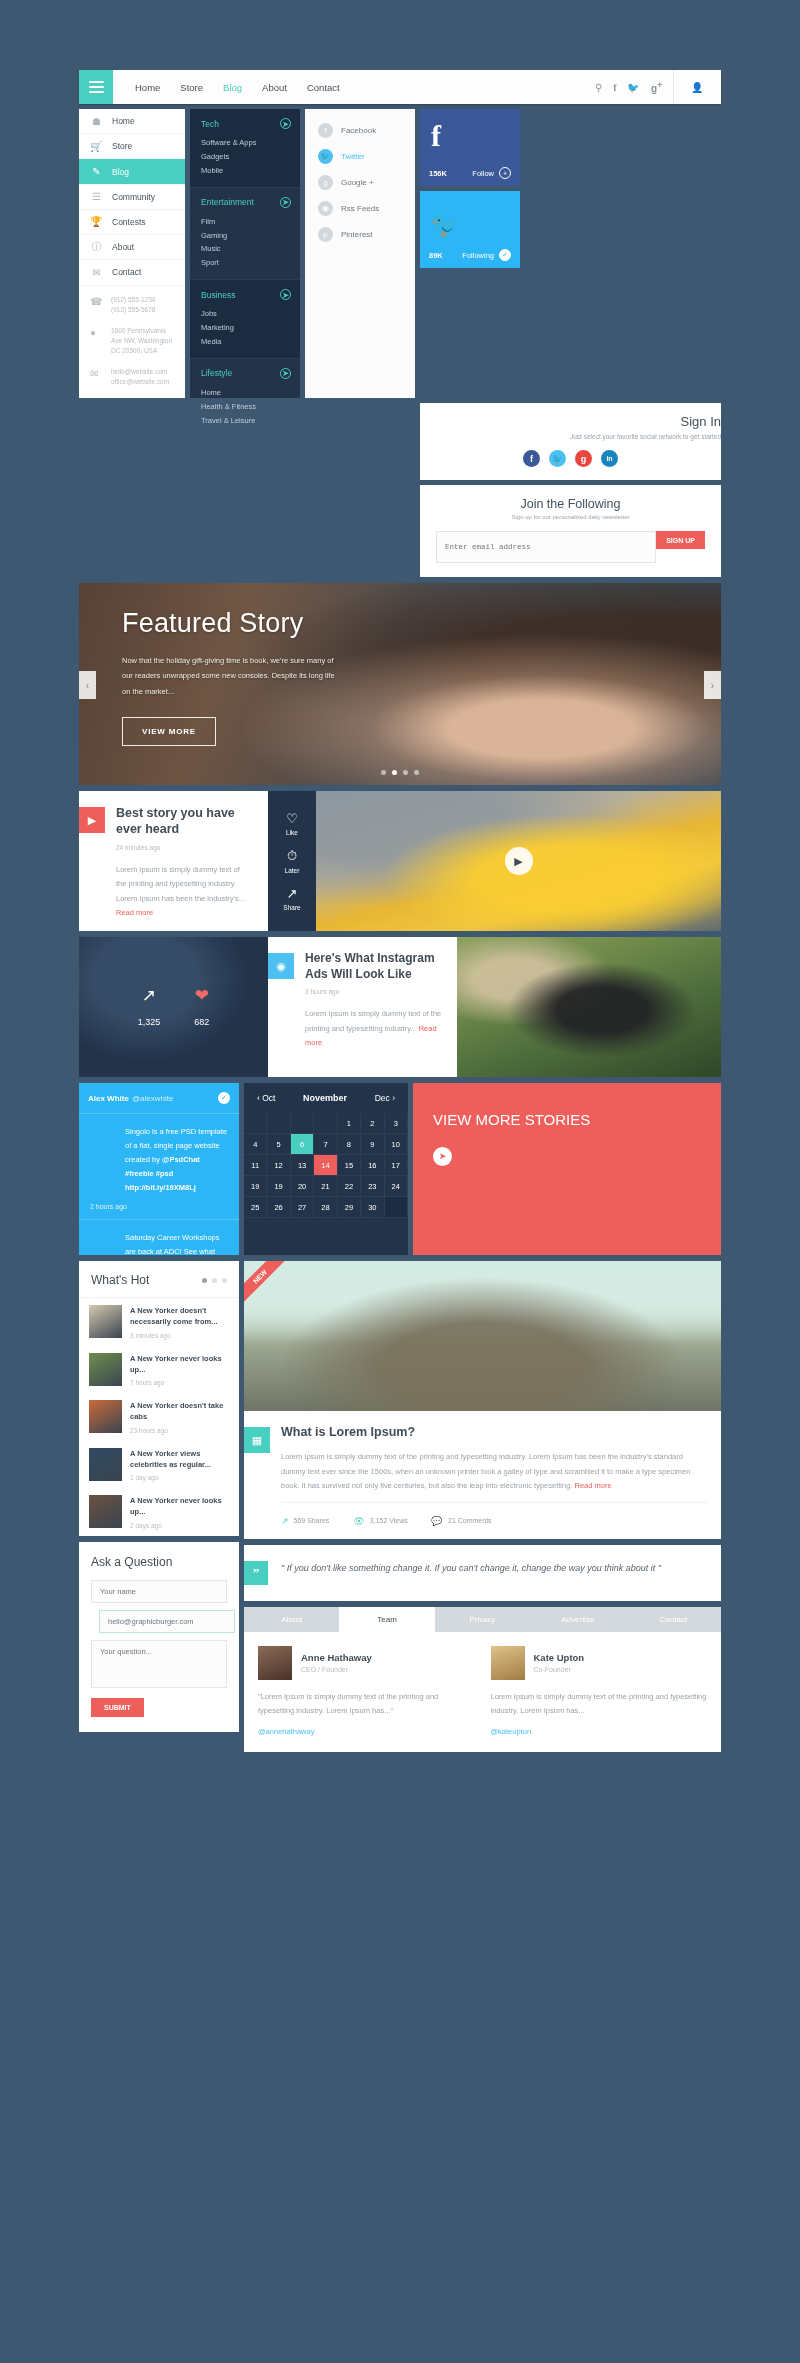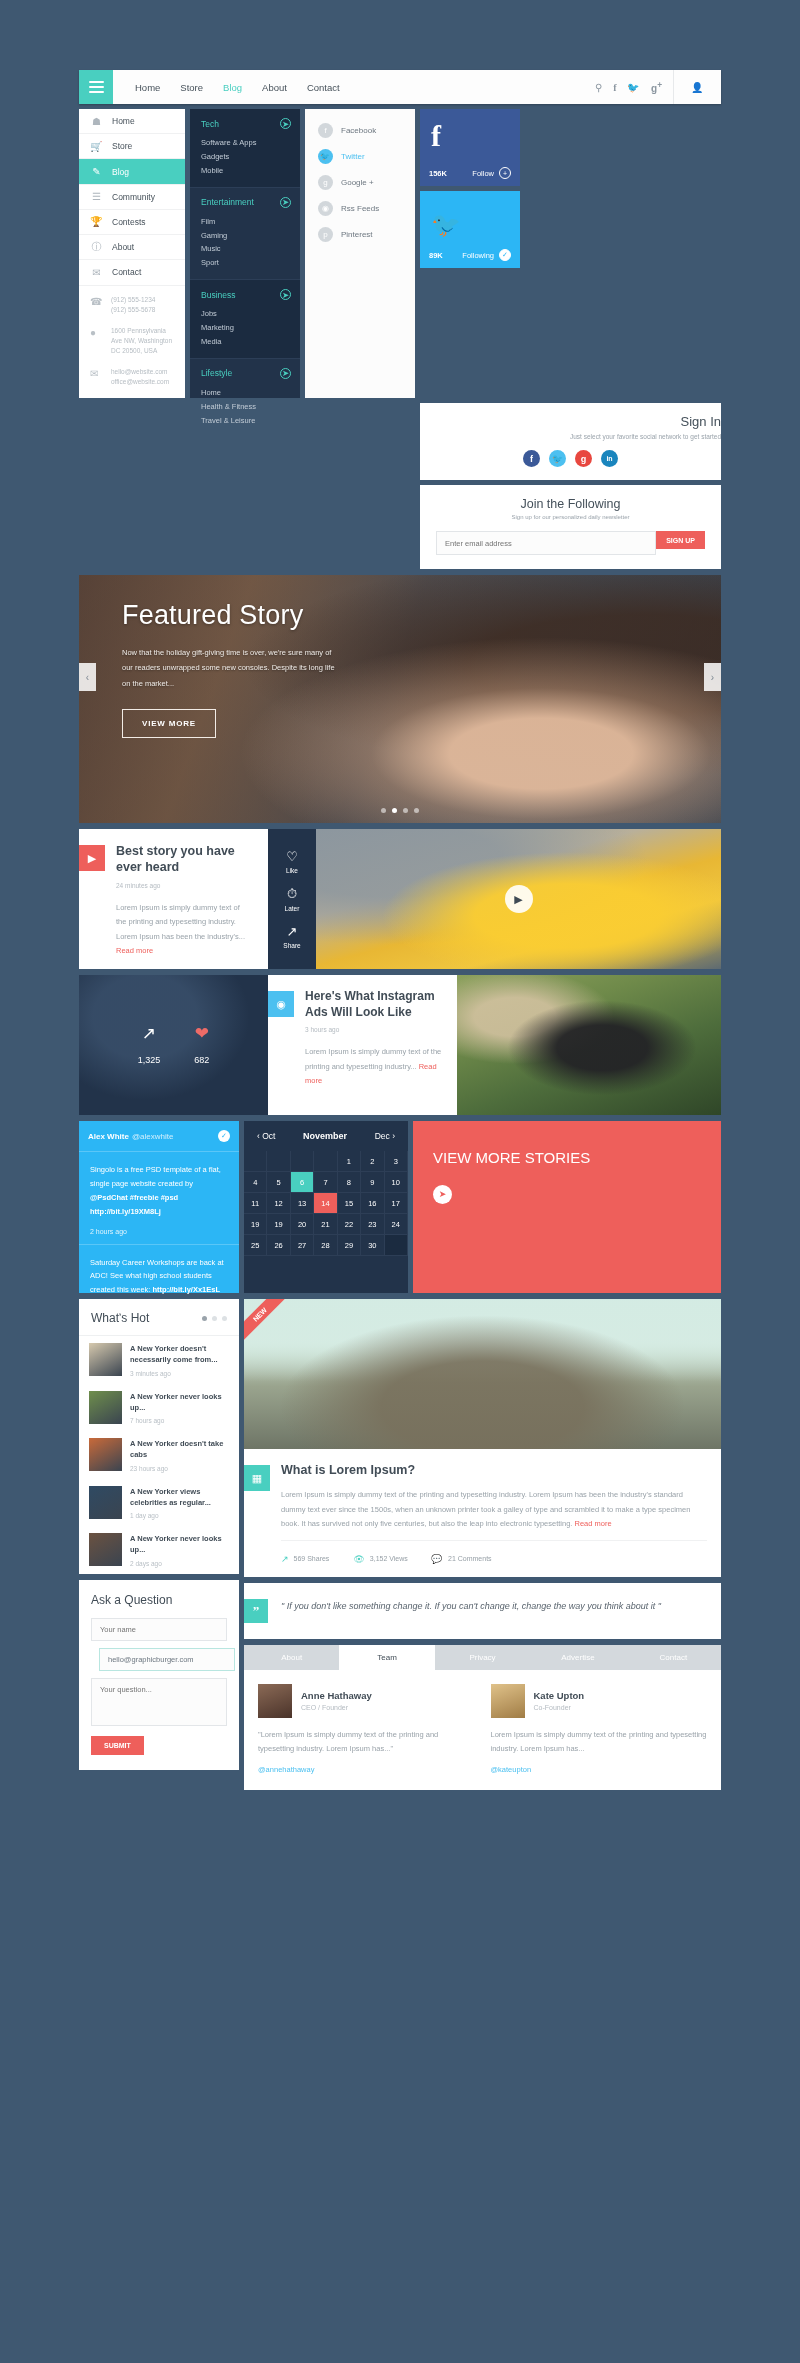--- a/index.html
+++ b/index.html
@@ -74,27 +74,27 @@
   .signin h3 { font-size: 13px; font-weight: normal; color: #44505a; }
   .signin p { font-size: 6.5px; color: #9aa3ab; margin-top: 4px; }
   .sdots { display: flex; justify-content: center; gap: 9px; margin-top: 10px; }
   .sdot { width: 17px; height: 17px; border-radius: 50%; color: #fff; font-size: 9px;
           display: flex; align-items: center; justify-content: center; font-weight: bold; }
 
   .news { background: #fff; margin-top: 5px; padding: 12px 0 14px; text-align: center; }
   .news h3 { font-size: 12.5px; font-weight: normal; color: #44505a; }
   .news p { font-size: 6px; color: #9aa3ab; margin-top: 3px; }
   .news-form { display: flex; justify-content: center; margin-top: 11px; gap: 0; padding: 0 16px; }
-  .news-form input { flex: 1; height: 24px; border: 1px solid #e2e5e8; background: #fcfcfc;
-                     padding: 0 8px; font-size: 7.5px; color: #b0b7bd; font-family: Liberation Sans, sans-serif; }
+  .news-form input { flex: 1; height: 32px; border: 1px solid #e2e5e8; background: #fcfcfc;
+                     padding: 0 8px; font-size: 7.5px; color: #b0b7bd; font-family: Liberation Mono, monospace; }
   .news-form button { background: #ee5f5b; color: #fff; border: none; height: 18px; padding: 0 10px;
                       font-size: 7px; font-weight: bold; font-family: inherit; }
 
   
-  .hero { margin-top: 6px; height: 248px; position: relative; overflow: hidden;
+  .hero { margin-top: 6px; height: 202px; position: relative; overflow: hidden;
           background: linear-gradient(110deg,#7d5c4a 0%,#9a7559 24%,#5e5a5c 48%,#4c5560 70%,#3a4450 100%); padding-left: 12px; }
   .hero:after { content:""; position:absolute; inset:0;
     background: radial-gradient(ellipse at 72% 72%, rgba(226,186,156,.95) 0 14%, rgba(210,165,132,.45) 26%, transparent 46%),
                 radial-gradient(ellipse at 88% 36%, rgba(60,38,26,.75) 0 22%, transparent 50%),
                 linear-gradient(90deg, rgba(40,34,32,.45), rgba(20,24,30,.1)); }
   .hero-txt { position: absolute; left: 43px; top: 25px; z-index: 3; }
   .hero-txt h1 { color: #fff; font-size: 27px; font-weight: normal; letter-spacing: .2px;
                  text-shadow: 0 1px 3px rgba(0,0,0,.35); }
   .hero-txt p { color: #f0ece8; font-size: 7.5px; line-height: 2.05; margin-top: 14px;
                 text-shadow: 0 1px 2px rgba(0,0,0,.4); }
@@ -150,21 +150,21 @@
 
   
   .row4 { display: flex; margin-top: 6px; height: 172px; gap: 5px; }
   .tweets { width: 160px; background: #2cb6f5; color: #fff; }
   .tw-head { display: flex; align-items: center; justify-content: space-between;
              padding: 9px 9px; border-bottom: 1px solid rgba(255,255,255,.22); font-size: 8px; }
   .tw-head b { font-weight: bold; } .tw-head .h { opacity: .78; margin-left: 3px; }
   .tw-chk { width: 12px; height: 12px; border-radius: 50%; background: #fff; color: #2cb6f5;
             font-size: 7px; display: flex; align-items: center; justify-content: center; }
   .tw-item { padding: 11px 11px 9px; border-bottom: 1px solid rgba(255,255,255,.22); }
-  .tw-item p { font-size: 7.5px; line-height: 1.85; }
+  .tw-item p { font-size: 7.5px; line-height: 1.85; margin-left: 35px; }
   .tw-item p b { font-weight: bold; }
   .tw-item .ago { font-size: 7px; opacity: .85; margin-top: 9px; }
 
   .cal { width: 164px; background: #22334a; color: #fff; }
   .cal-head { display: flex; align-items: center; justify-content: space-between;
               padding: 10px 13px; font-size: 8.5px; }
   .cal-head .mid { font-weight: bold; font-size: 9px; }
   .cal-grid { display: grid; grid-template-columns: repeat(7,1fr); }
   .cal-grid div { height: 21px; display: flex; align-items: center; justify-content: center;
                   font-size: 7.5px; border-right: 1px solid #2d3e56; border-bottom: 1px solid #2d3e56; }
@@ -440,21 +440,21 @@
           <input placeholder="Enter email address" style="">
           <button>SIGN UP</button>
         </div>
       </div>
     </div>
   </div>
 
   <div class="hero">
     <div class="hero-txt">
       <h1>Featured Story</h1>
-      <p style="max-width:215px;">Now that the holiday gift-giving time is over, we're sure many of our readers unwrapped some new consoles. Despite its long life on the market...</p>
+      <p style="max-width:215px;">Now that the holiday gift-giving time is book, we're sure many of our readers unwrapped some new consoles. Despite its long life on the market...</p>
       <div class="hero-btn">VIEW MORE</div>
     </div>
     <div class="hero-arrow l">‹</div>
     <div class="hero-arrow r">›</div>
     <div class="hero-dots">
       <i></i>
       <i class="on"></i>
       <i></i>
       <i></i>
     </div>

